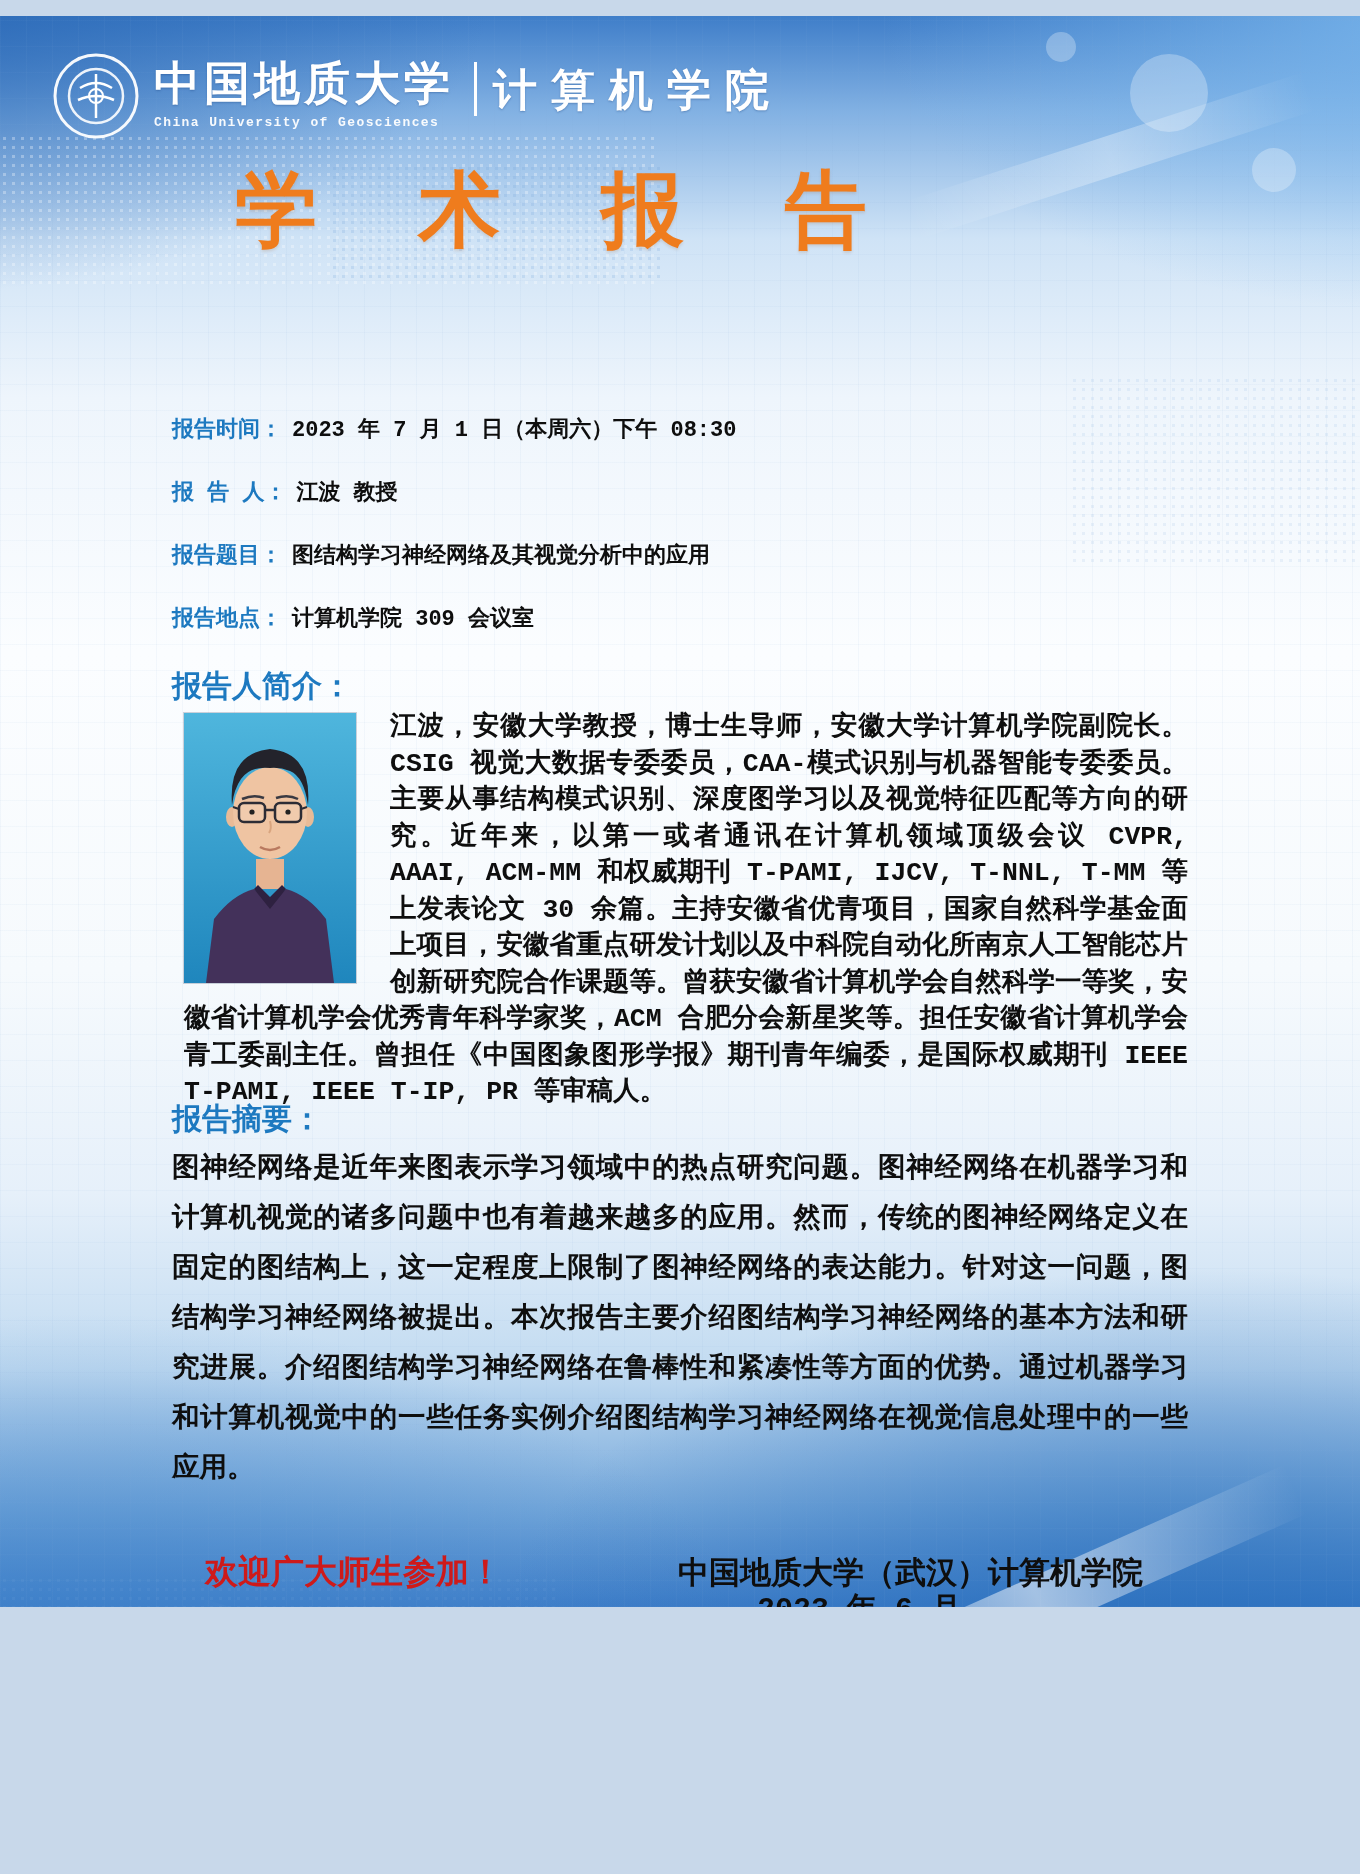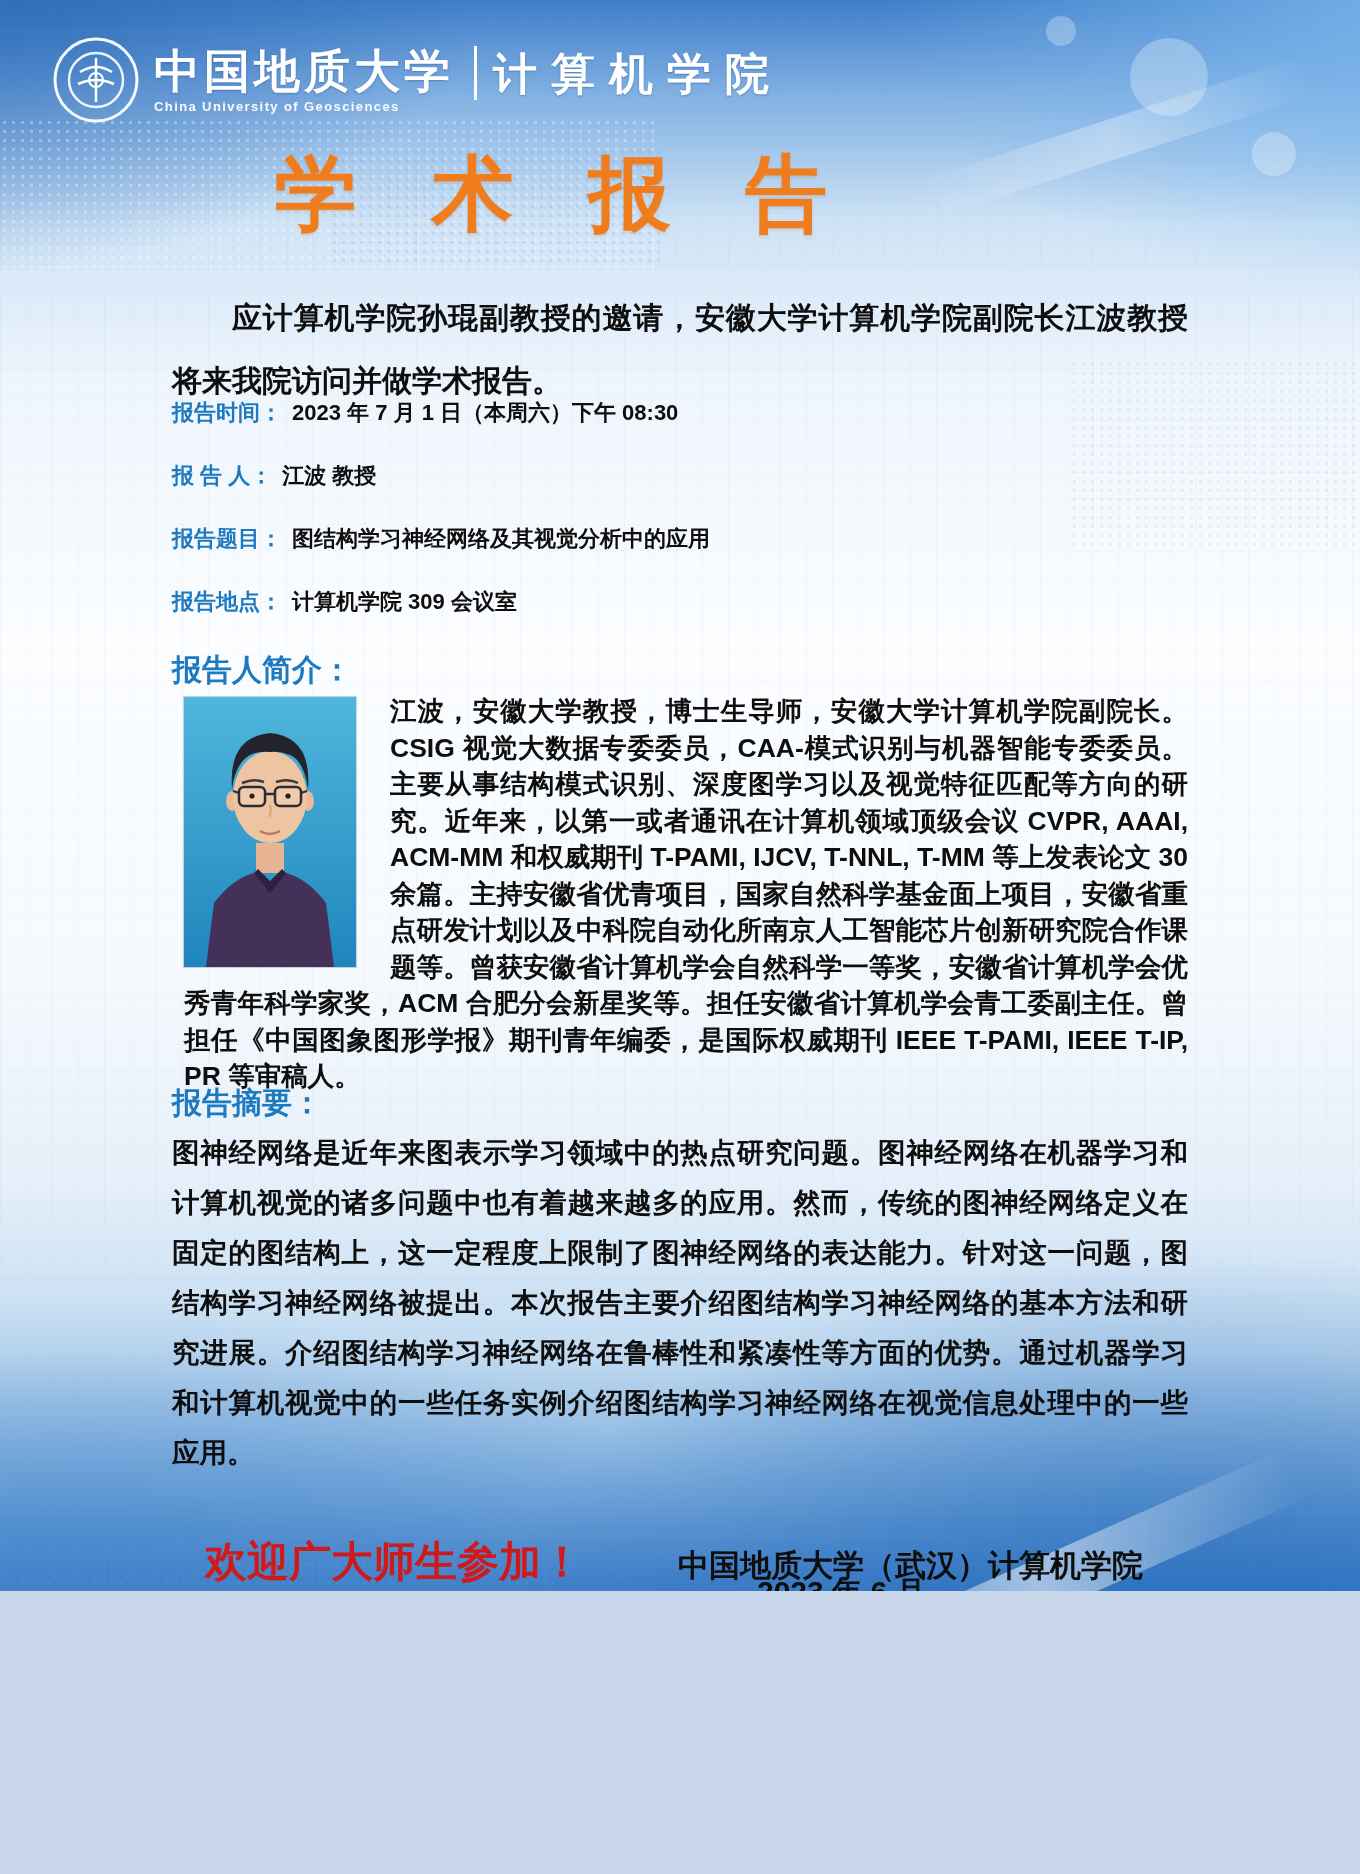--- a/index.html
+++ b/index.html
@@ -1,19 +1,19 @@
 <!DOCTYPE html>
 <html><head>
 <meta charset="utf-8">
 <style>
   html,body{margin:0;padding:0;background:#c8d8ea;}
   *{box-sizing:border-box;}
   .poster{
-    position:relative;width:1360px;height:1591px;margin:0 auto;overflow:hidden;
-    font-family:Liberation Sans, sans-serif;
+    position:relative;width:1360px;height:1591px;margin:16px auto;overflow:hidden;
+    font-family:Liberation Mono, monospace;
     background:
       radial-gradient(760px 420px at 104% 0%, rgba(125,185,238,.85), rgba(125,185,238,0) 70%),
       radial-gradient(820px 440px at -6% -2%, rgba(43,105,182,.92), rgba(43,105,182,0) 70%),
       radial-gradient(980px 560px at 88% 104%, rgba(40,110,188,.85), rgba(40,110,188,0) 72%),
       radial-gradient(960px 540px at 6% 106%, rgba(62,130,202,.75), rgba(62,130,202,0) 72%),
       linear-gradient(180deg,#3f7ec9 0%,#82b1e3 6%,#cfe3f6 14%,#eef5fc 24%,#fbfdff 40%,#f6fafd 60%,#e6f0fa 74%,#c2dbf1 85%,#74a7da 94%,#3f7ec9 100%);
   }
   .grid-overlay{
     position:absolute;inset:0;pointer-events:none;
     background:
@@ -58,21 +58,21 @@
   .field-label{color:#1d79c0;flex:0 0 auto;white-space:pre;}
   .field-value{color:#0e0e0e;margin-left:10px;white-space:nowrap;}
   .section-heading{position:absolute;left:172px;font-size:30px;font-weight:800;color:#1d79c0;}
   .bio-heading{top:650px;}
   .bio{top:693px;font-size:26.5px;font-weight:700;line-height:36.5px;text-align:justify;}
   .photo{float:left;width:172px;height:270px;margin:4px 34px 8px 0;box-shadow:0 0 0 1px rgba(60,80,110,.25);}
   .abs-heading{top:1083px;}
   .abstract{top:1128px;font-size:27.5px;font-weight:700;line-height:50px;text-align:justify;}
 
   .footer-row{position:absolute;left:172px;top:1534px;width:1016px;display:flex;align-items:baseline;}
-  .welcome{margin-left:33px;font-size:42px;font-weight:800;color:#ce1a1a;}
+  .welcome{margin-left:33px;font-size:33px;font-weight:800;color:#ce1a1a;}
   .organizer{margin-left:auto;margin-right:45px;font-size:31px;font-weight:800;color:#0e0e0e;}
   .footer-date{position:absolute;left:757px;top:1572px;font-size:30px;font-weight:800;color:#0e0e0e;}
 </style>
 </head>
 <body>
 
 <div class="poster">
 
   <div class="grid-overlay"></div>
   <div class="dots d1"></div>
@@ -100,21 +100,20 @@
     <div class="uni-names">
       <div class="uni-cn">中国地质大学</div>
       <div class="uni-en">China University of Geosciences</div>
     </div>
     <div class="hdr-divider"></div>
     <div class="school">计算机学院</div>
   </div>
 
   <div class="main-title">学 术 报 告</div>
 
-  <div class="content intro" style="position:absolute;">应计算机学院孙琨副教授的邀请，安徽大学计算机学院副院长江波教授将来我院访问并做学术报告。</div>
 
   <div class="content fields" style="position:absolute;">
     <div class="field-row">
       <span class="field-label">报告时间：</span>
       <span class="field-value">2023 年 7 月 1 日（本周六）下午 08:30</span>
     </div>
     <div class="field-row">
       <span class="field-label">报 告 人：</span>
       <span class="field-value">江波 教授</span>
     </div>

